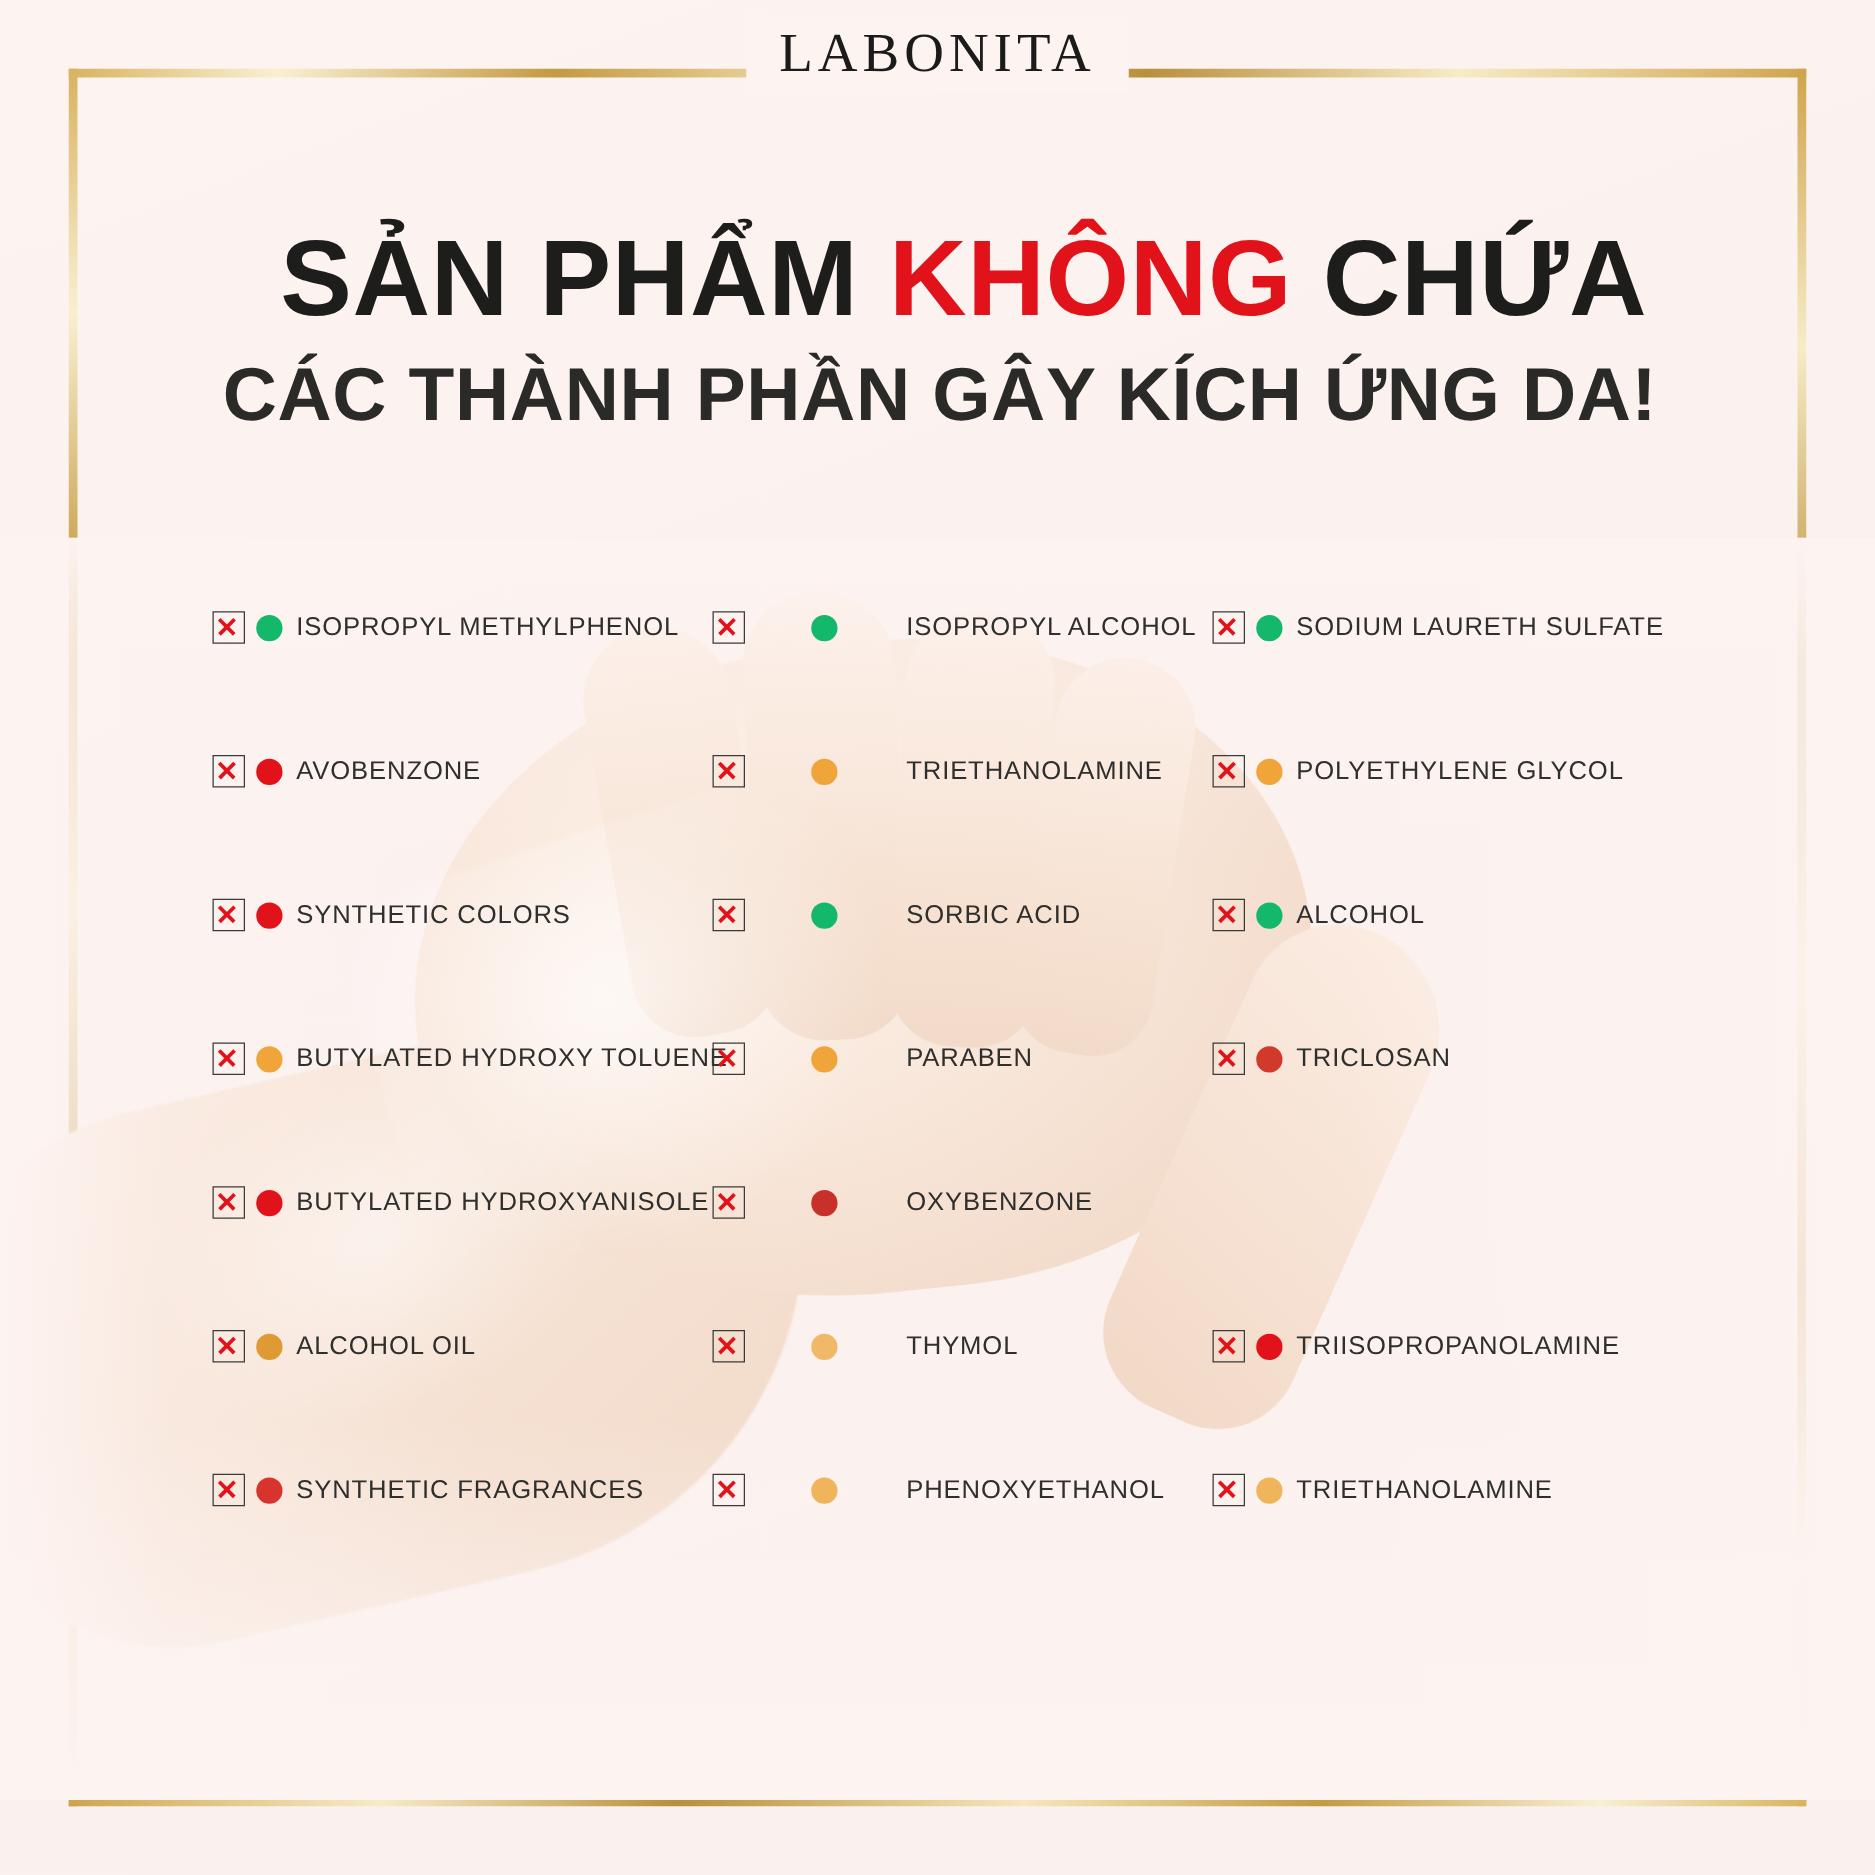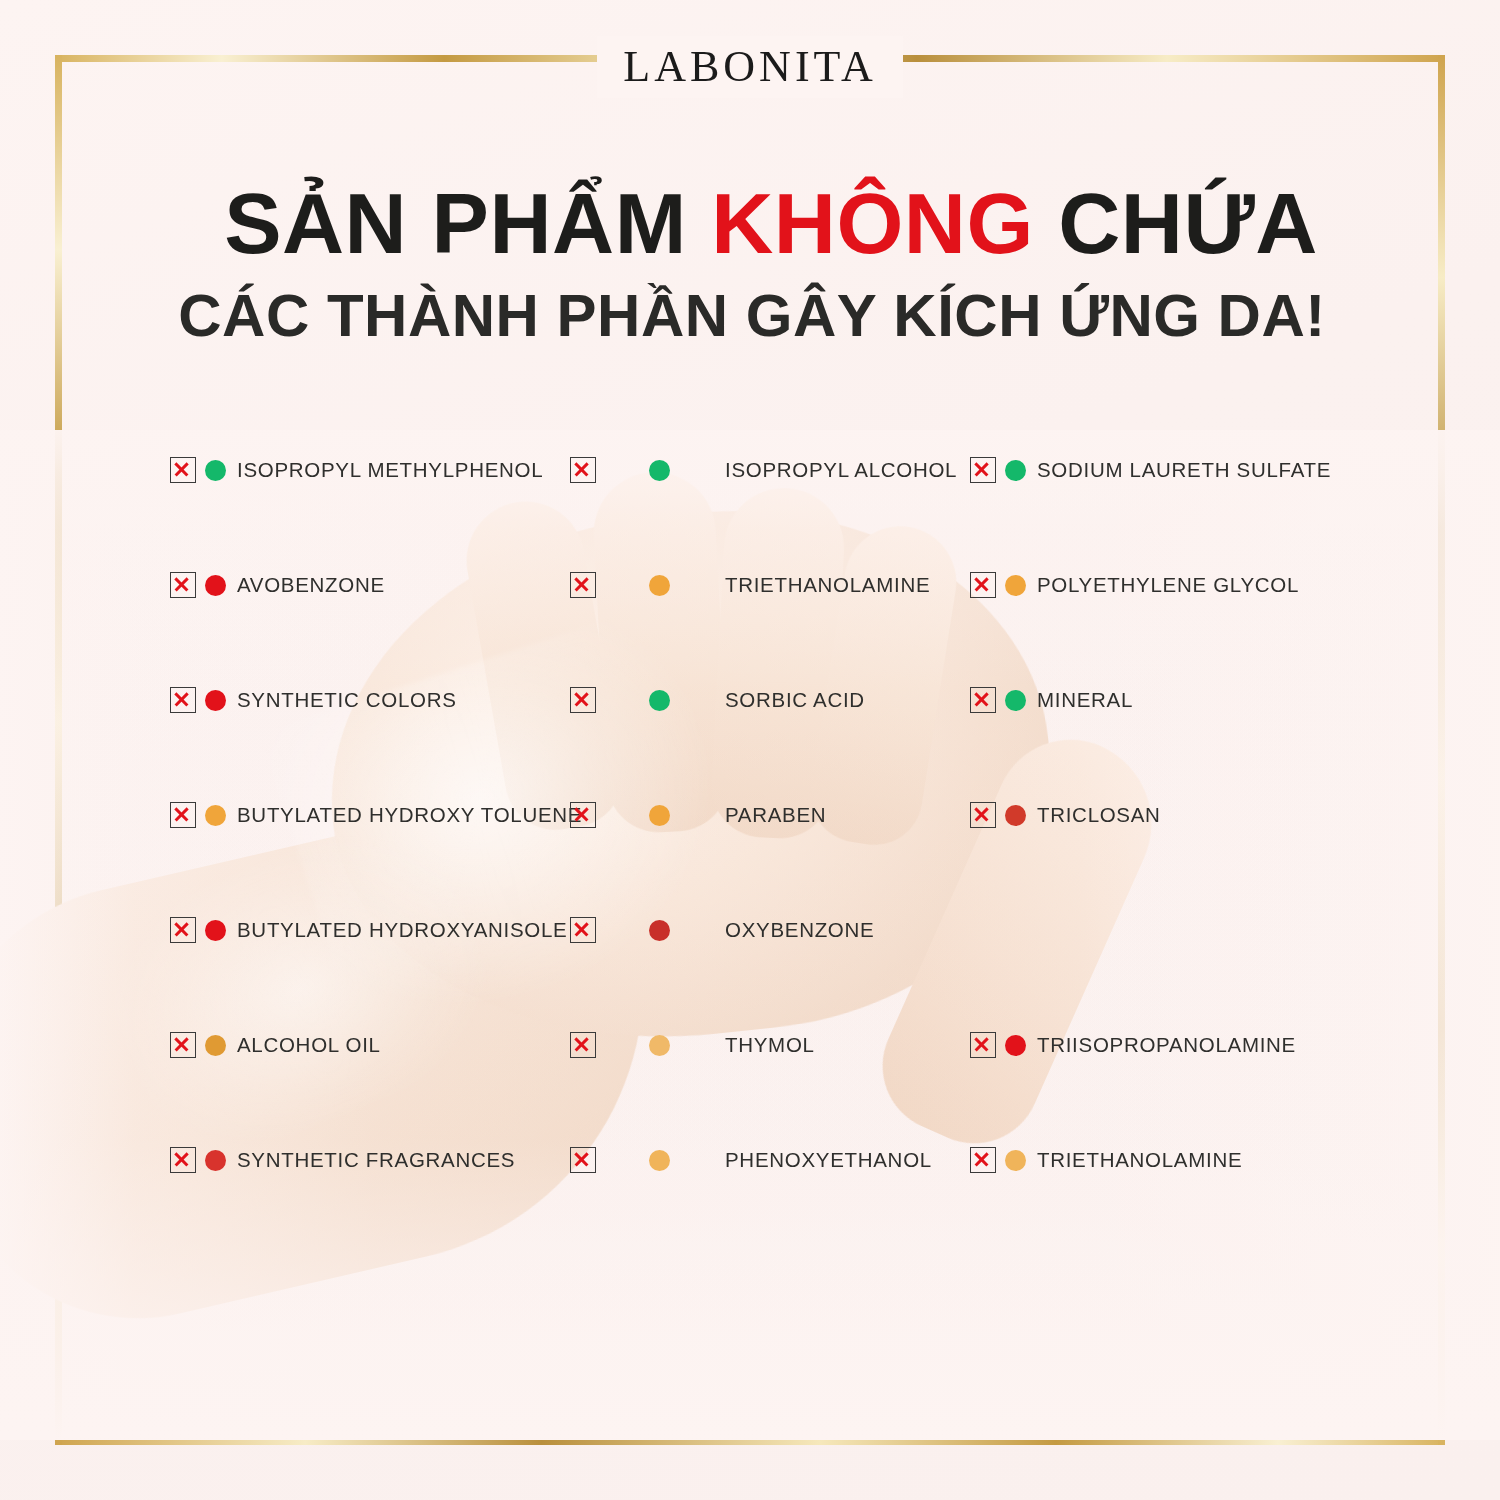--- a/index.html
+++ b/index.html
@@ -43,21 +43,20 @@
   }
 
   
   .logo {
     position: absolute;
     left: 0;
     top: 12px;
     width: 1500px;
     text-align: center;
     z-index: 8;
-    margin-top: 24px;
   }
   .logo-text {
     display: inline-block;
     background: #fdf4f2;
     padding: 0 26px;
     font-family: "Liberation Serif", serif;
     font-size: 44px;
     letter-spacing: 4px;
     color: #1b1b1b;
     font-weight: 400;
@@ -174,21 +173,21 @@
     letter-spacing: 0.5px;
     line-height: 74px;
     margin: 8px 0 0 4px;
     white-space: nowrap;
   }
 
   
   .grid {
     position: absolute;
     left: 170px;
-    top: 457px;
+    top: 489px;
     width: 1180px;
     z-index: 6;
   }
   .grid-row {
     display: flex;
     height: 115px;
     align-items: flex-start;
   }
   .col {
     display: flex;
@@ -312,21 +311,21 @@
         <span class="label">SYNTHETIC COLORS</span>
       </div>
       <div class="col col-2">
         <span class="x-box"></span>
         <span class="dot" style="background:#14b86a"></span>
         <span class="label">SORBIC ACID</span>
       </div>
       <div class="col col-3">
         <span class="x-box"></span>
         <span class="dot" style="background:#14b86a"></span>
-        <span class="label">MINERAL</span>
+        <span class="label">ALCOHOL</span>
       </div>
     </div>
 
     <div class="grid-row">
       <div class="col col-1">
         <span class="x-box"></span>
         <span class="dot" style="background:#f0a53a"></span>
         <span class="label">BUTYLATED HYDROXY TOLUENE</span>
       </div>
       <div class="col col-2">

